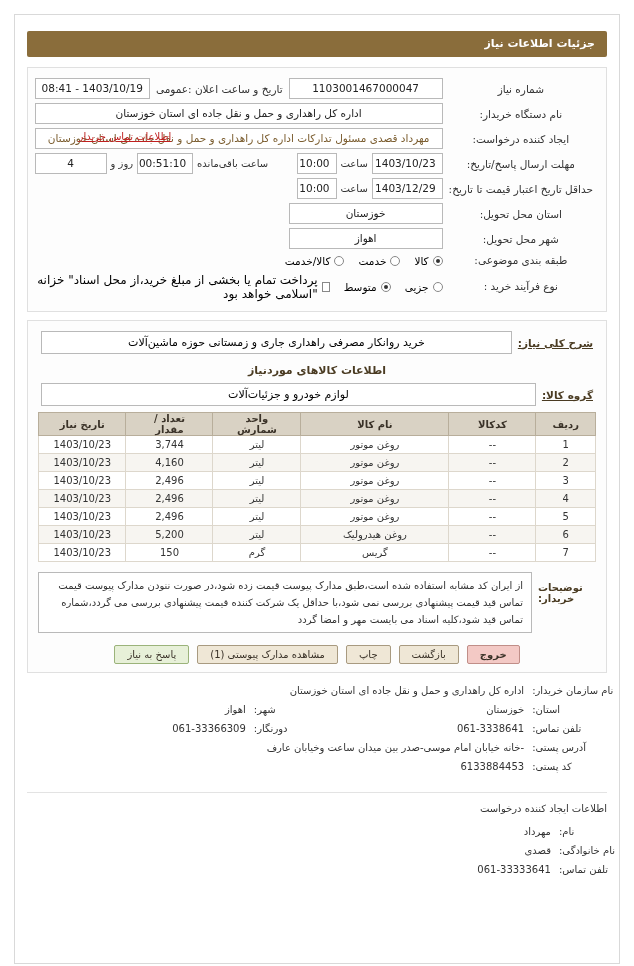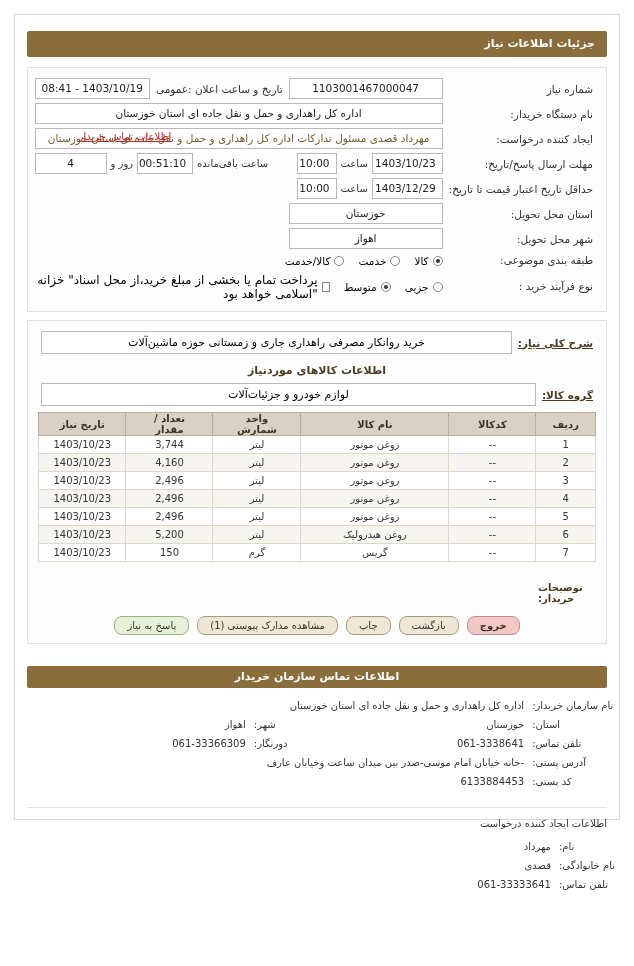--- a/index.html
+++ b/index.html
@@ -9,21 +9,21 @@
     font-family: "DejaVu Sans", "Liberation Sans", sans-serif;
   }
   body {
     width: 634px; height: 966px;
     position: relative;
     overflow: hidden;
   }
   .page {
     position: absolute;
     top: 14px; left: 14px;
-    width: 606px; height: 806px;
+    width: 606px; height: 950px;
     border: 1px solid #d9d9d9;
     background: #fff;
   }
   
   .watermark {
     position: absolute;
     top: 300px; left: 0; width: 100%;
     text-align: center;
     font-size: 150px;
     font-weight: bold;
@@ -50,21 +50,21 @@
   }
   .panel {
     margin: 10px 12px 0 12px;
     border: 1px solid #e0e0e0;
     background: #fdfdfd;
     padding: 8px 10px;
   }
 
   table.form { width: 100%; border-collapse: collapse; }
   table.form td { padding: 2px 3px; font-size: 10.5px; vertical-align: middle; }
-  td.lbl { text-align: right; color: #333; white-space: nowrap; width: 1%; padding-left: 6px; }
+  td.lbl { text-align: center; color: #333; white-space: nowrap; width: 1%; padding-left: 6px; }
   .fld {
     border: 1px solid #b9b9b9;
     background: #fff;
     height: 21px;
     line-height: 19px;
     padding: 0 6px;
     font-size: 10.5px;
     color: #222;
     text-align: center;
     display: block;
@@ -116,21 +116,21 @@
   .notes-wrap { display: flex; align-items: stretch; margin-top: 10px; gap: 6px; }
   .notes-lbl { font-size: 10px; font-weight: bold; color: #4a3b22; width: 58px; text-align: left; padding-top: 10px; }
   .notes-box {
     flex: 1; border: 1px solid #b9b9b9; background: #fff; min-height: 44px;
     font-size: 10px; color: #333; line-height: 1.7; padding: 4px 8px; text-align: right;
   }
 
   .btn-row { display: flex; justify-content: center; gap: 8px; margin-top: 12px; }
   .btn {
     font-size: 10px; padding: 3px 12px; border: 1px solid #a89a80;
-    background: #e9e4d9; color: #3a3228; cursor: pointer; border-radius: 8px;
+    background: #e9e4d9; color: #3a3228; cursor: pointer; border-radius: 2px;
   }
   .btn.green { background: #e7f0d8; border-color: #9bb37a; }
   .btn.red { background: #f3c9c5; border-color: #c08e88; font-weight: bold; }
   .btn.tan { background: #efe7d6; }
 
   .contact-bar {
     margin: 22px 12px 0 12px;
     background: #8a6d3b; color: #fff; height: 22px; line-height: 22px;
     text-align: center; font-size: 11px; font-weight: bold; border-radius: 2px;
   }
@@ -354,32 +354,32 @@
             <td>گریس</td>
             <td>گرم</td>
             <td>150</td>
             <td>1403/10/23</td>
           </tr>
         </tbody>
       </table>
 
       <div class="notes-wrap">
         <div class="notes-lbl">توضیحات خریدار:</div>
+        <div class="notes-box">از ایران کد مشابه استفاده شده است،طبق مدارک پیوست قیمت زده شود،در صورت ننودن مدارک پیوست قیمت تماس قید قیمت  پیشنهادی بررسی نمی شود،با حداقل یک شرکت کننده قیمت  پیشنهادی بررسی می گردد،شماره تماس قید شود،کلیه اسناد می بایست مهر و امضا گردد</div>
       </div>
 
       <div class="btn-row">
         <div class="btn red">خروج</div>
         <div class="btn tan">بازگشت</div>
         <div class="btn tan">چاپ</div>
         <div class="btn tan">مشاهده مدارک پیوستی (1)</div>
         <div class="btn green">پاسخ به نیاز</div>
       </div>
     </div>
 
-    <div class="contact-bar">اطلاعات  تماس سازمان خریدار</div>
 
     <table class="contact">
       <tbody>
           <tr>
         <td class="clbl">نام سازمان خریدار:</td>
         <td class="cval" colspan="3">اداره کل راهداری و حمل و نقل جاده ای استان خوزستان</td>
       </tr>
       <tr>
         <td class="clbl">استان:</td>
         <td class="cval" style="width:30%">خوزستان</td>

